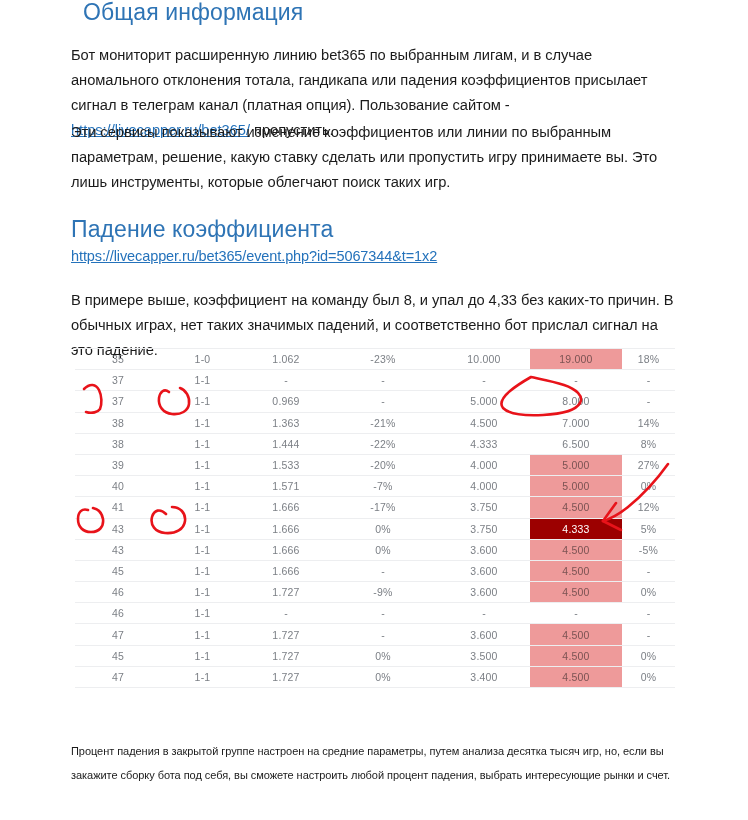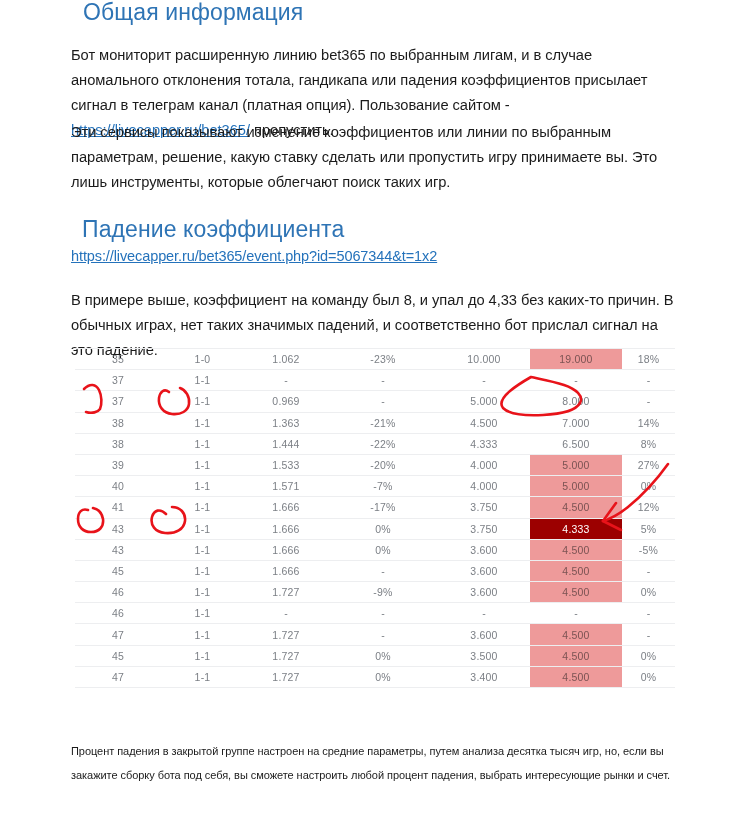--- a/index.html
+++ b/index.html
@@ -29,21 +29,21 @@
   .h1 {
     color: #2e74b5;
     font-size: 23px;
     font-weight: 400;
     letter-spacing: 0.1px;
     margin: 0;
     padding: 0;
     line-height: 1.15;
   }
   .sec1-title { position: absolute; left: 71px; top: -1px; margin-left: 12px; }
-  .sec2-title { position: absolute; left: 82px; top: 216px; }
+  .sec2-title { position: absolute; left: 71px; top: 216px; }
 
   
   .doc-link {
     position: absolute;
     left: 71px;
     top: 248px;
     font-size: 14.5px;
     color: #2472bb;
     text-decoration: underline;
     letter-spacing: -0.1px;

